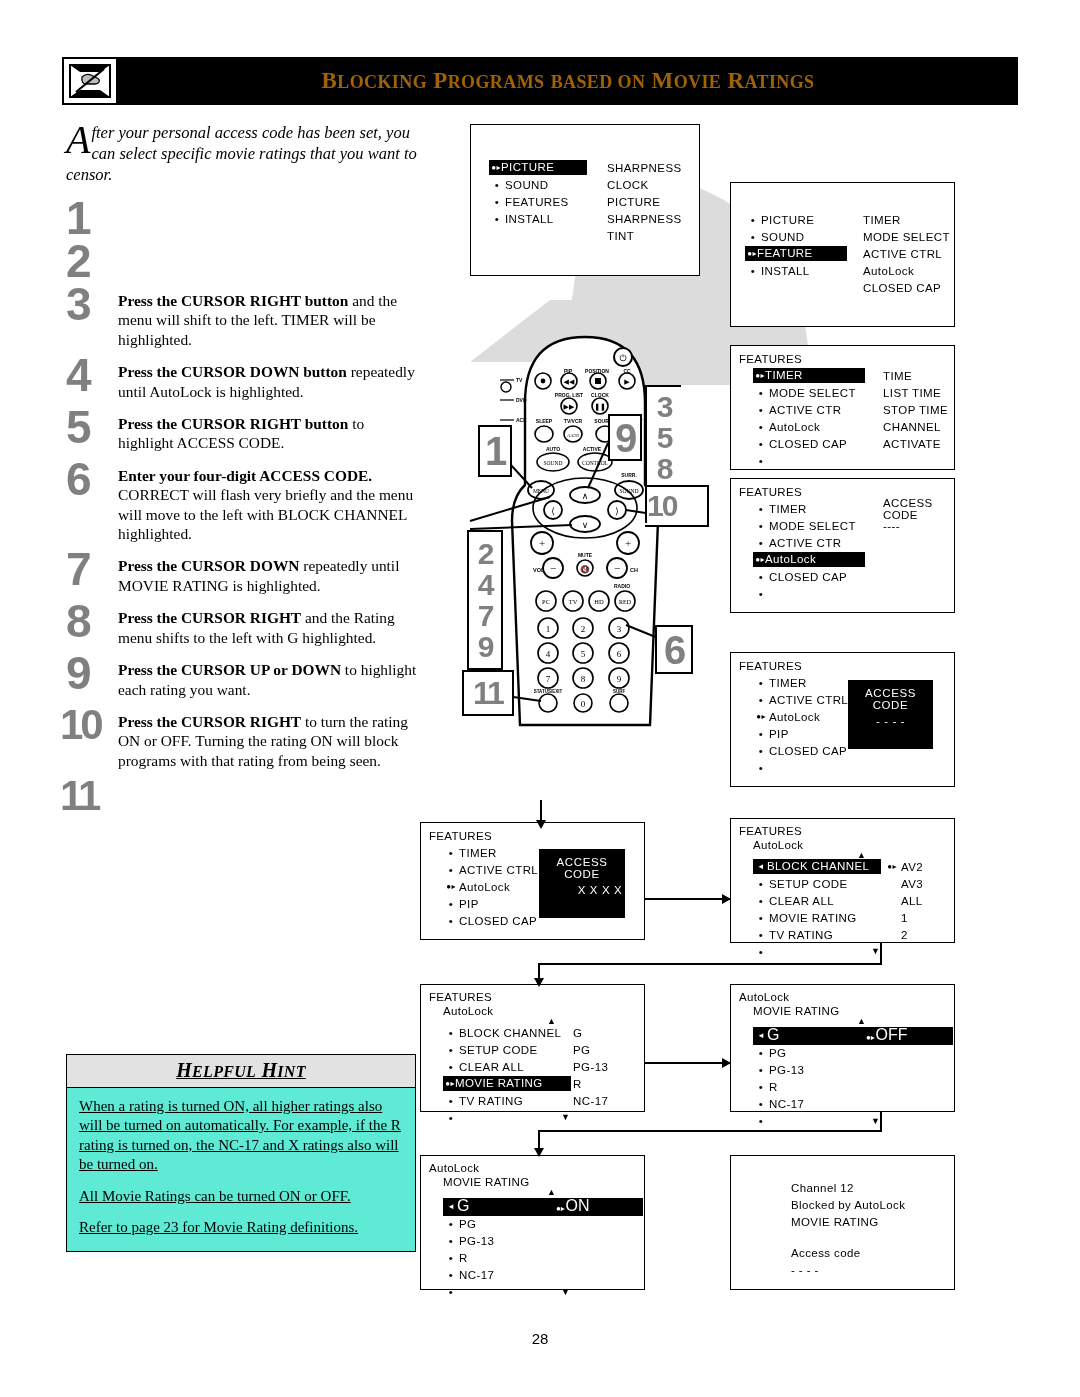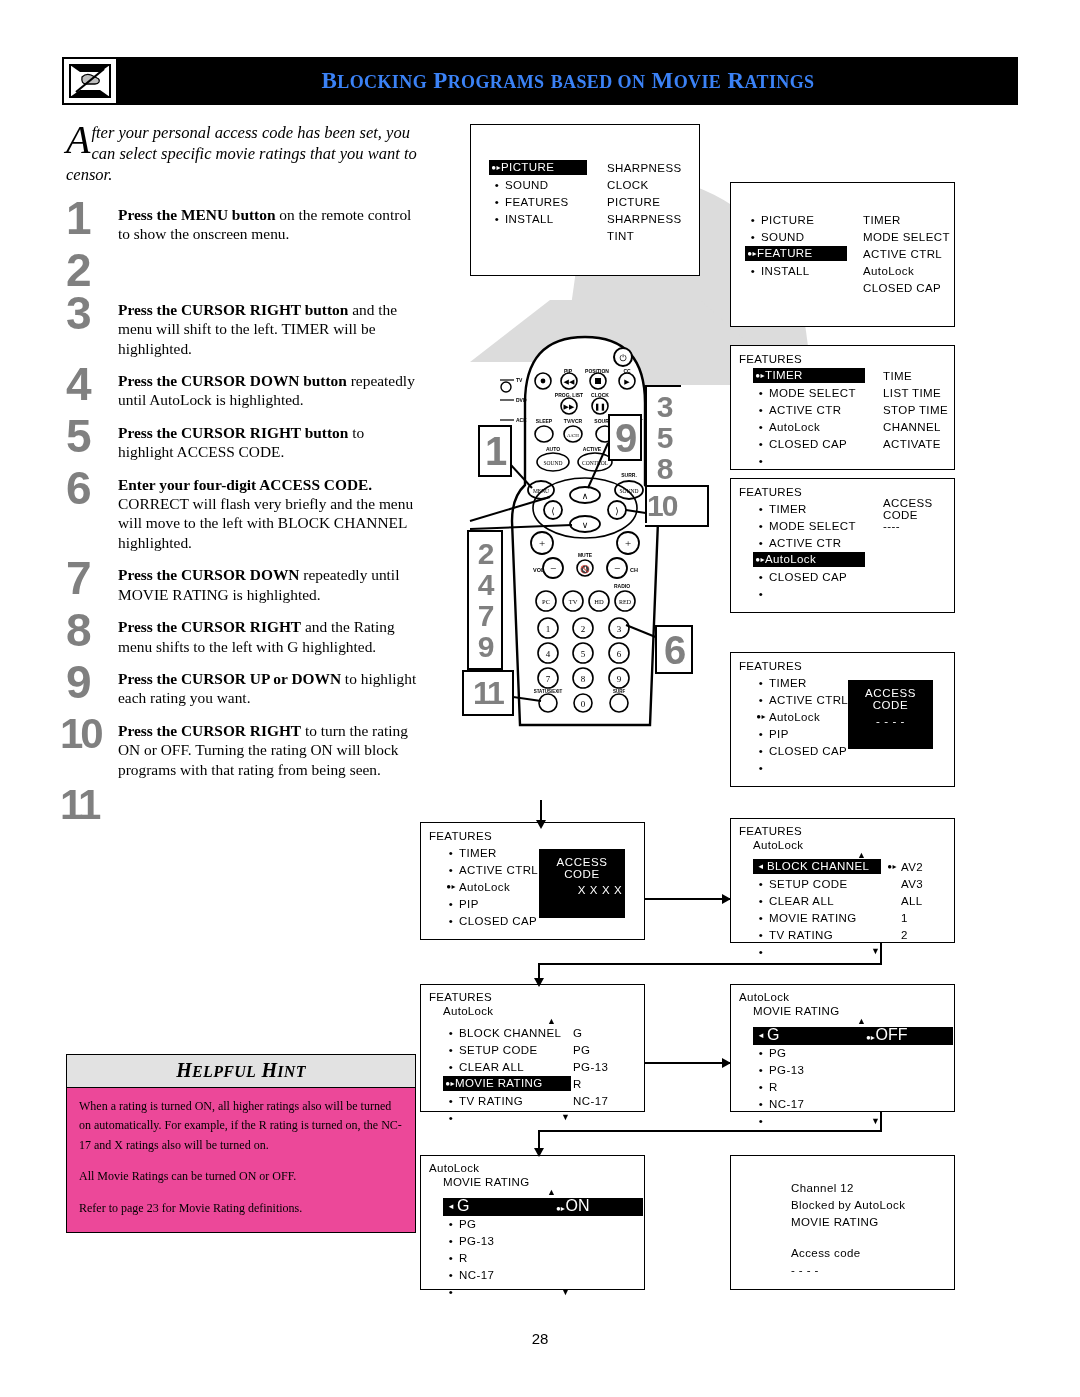--- a/index.html
+++ b/index.html
@@ -2,42 +2,42 @@
 <html><head>
 <meta charset="utf-8">
 <style>
   html,body{margin:0;padding:0;background:#fff;}
   body{width:1080px;height:1397px;position:relative;font-family:"Liberation Serif",serif;color:#000;overflow:hidden;}
 
   
   .header{position:absolute;left:62px;top:57px;width:956px;height:48px;}
   .hdr-icon{position:absolute;left:0;top:0;width:56px;height:48px;background:#fff;border:2px solid #000;box-sizing:border-box;display:flex;align-items:center;justify-content:center;}
   .hdr-bar{position:absolute;left:56px;top:0;right:0;height:48px;background:#000;display:flex;align-items:center;justify-content:center;}
-  .hdr-title{color:#3b82f6;font-family:"Liberation Serif",serif;font-weight:bold;font-size:23px;letter-spacing:.4px;white-space:nowrap;}
+  .hdr-title{color:#a16207;font-family:"Liberation Serif",serif;font-weight:bold;font-size:23px;letter-spacing:.4px;white-space:nowrap;}
   .hdr-title .sc{font-size:18px;}
 
   
   .left-col{position:absolute;left:66px;top:122px;width:352px;}
   .intro{font-size:16.5px;font-style:italic;line-height:21px;font-family:"Liberation Serif",serif;}
   .intro .dropcap{float:left;font-size:40px;line-height:34px;font-style:italic;padding-right:1px;margin-top:1px;font-family:"Liberation Serif",serif;}
 
   .steps{margin-top:14px;}
   .step{position:relative;min-height:30px;margin-bottom:13px;padding-left:52px;}
   .step .num{position:absolute;left:0;top:-10px;width:48px;text-align:left;font-family:"Liberation Sans",sans-serif;font-weight:bold;font-size:46px;color:#808080;line-height:46px;letter-spacing:-2px;}
   .step.wide .num{font-size:42px;letter-spacing:-3px;left:-6px;width:58px;}
   .step .txt{font-size:15.4px;line-height:19.4px;font-family:"Liberation Serif",serif;}
   .step .txt b{font-weight:bold;}
 
   
-  .hint{position:absolute;left:66px;top:1054px;width:350px;border:1.5px solid #000;box-sizing:border-box;background:#ec4899;}
+  .hint{position:absolute;left:66px;top:1054px;width:350px;border:1.5px solid #000;box-sizing:border-box;background:#5eead4;text-decoration:underline;}
   .hint-head{background:#e2e2e2;border-bottom:1.5px solid #000;text-align:center;padding:4px 0 5px;}
   .hint-head span{font-family:"Liberation Serif",serif;font-weight:bold;font-style:italic;font-size:20px;letter-spacing:.3px;}
   .hint-head .sc{font-size:16px;}
   .hint-body{padding:9px 12px 12px 12px;}
-  .hint-body p{margin:0 0 12px 0;font-size:12px;line-height:19.4px;font-family:"Liberation Serif",serif;}
+  .hint-body p{margin:0 0 12px 0;font-size:15px;line-height:19.4px;font-family:"Liberation Serif",serif;}
   .hint-body p:last-child{margin-bottom:2px;}
 
   
   .pageno{position:absolute;left:0;top:1330px;width:1080px;text-align:center;font-family:"Liberation Sans",sans-serif;font-size:15px;}
 
   
   .osd{position:absolute;border:1.4px solid #000;background:#fff;box-sizing:border-box;font-family:"Liberation Sans",sans-serif;}
   .osd .pad{position:absolute;left:0;top:0;right:0;bottom:0;padding:10px 12px;}
   .osd-title{font-size:11.5px;letter-spacing:.3px;margin-bottom:2px;}
   .osd-sub{font-size:11.5px;letter-spacing:.3px;margin-left:14px;margin-bottom:1px;}
@@ -84,21 +84,20 @@
 <div class="left-col">
 
   <div class="intro">
     <span class="dropcap">A</span><span>fter your personal access code has been set, you can select specific movie ratings that you want to censor.</span>
   </div>
 
   <div class="steps">
 
     <div class="step" style="margin-top:20px;">
       <div class="num">1</div>
-      <div class="txt"><b>Press the MENU button</b><span> on the remote control to show the onscreen menu.</span></div>
     </div>
 
     <div class="step">
       <div class="num">2</div>
     </div>
 
     <div class="step">
       <div class="num">3</div>
       <div class="txt"><b>Press the CURSOR RIGHT button</b><span> and the menu will shift to the left. TIMER will be highlighted.</span></div>
     </div>

